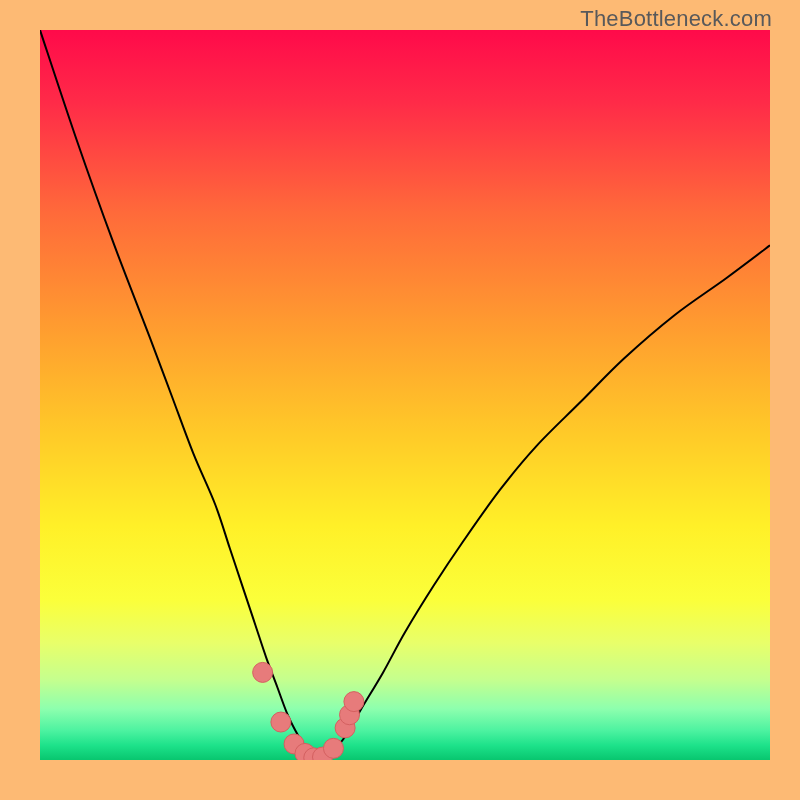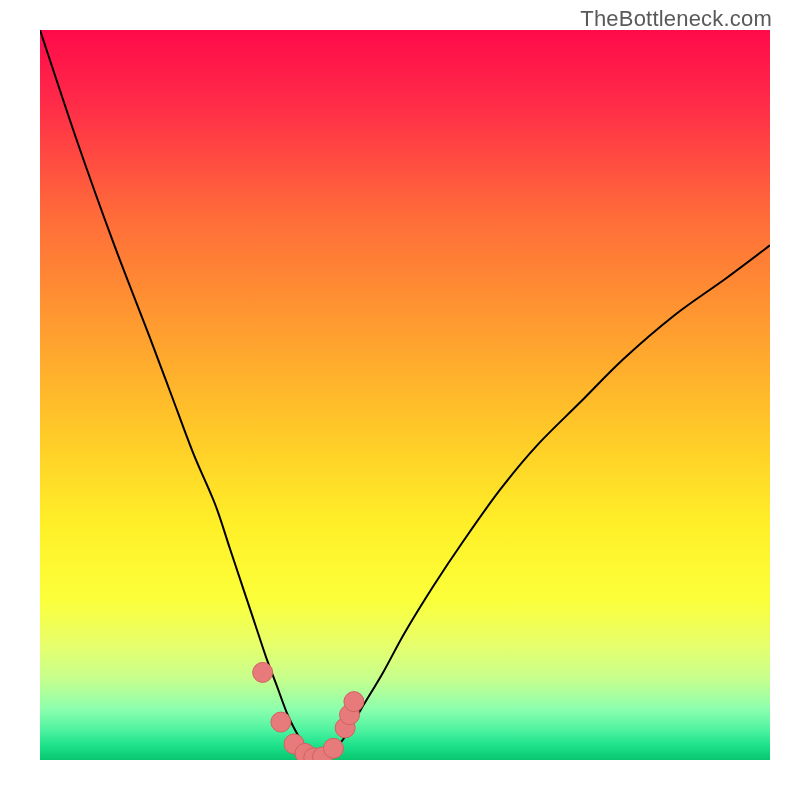--- a/index.html
+++ b/index.html
@@ -1,16 +1,16 @@
 <!DOCTYPE html>
 <html><head>
 <meta charset="utf-8">
 <style>
   html,body{margin:0;padding:0;width:800px;height:800px;overflow:hidden;background:#000;font-family:Arial,Helvetica,sans-serif}
-  .frame{position:absolute;left:0;top:0;width:800px;height:800px;background:#ffffff}
+  .frame{position:absolute;left:0;top:0;width:800px;height:800px;background:#fdba74}
   .plot{position:absolute;left:40px;top:30px;width:730px;height:730px;overflow:hidden}
   .watermark{position:absolute;top:6px;right:28px;color:#58595b;font-size:22px;font-weight:400;letter-spacing:.2px}
   svg{display:block}
 </style>
 </head>
 <body>
 
 <div class="frame">
   <div class="watermark">TheBottleneck.com</div>
   <div class="plot">

